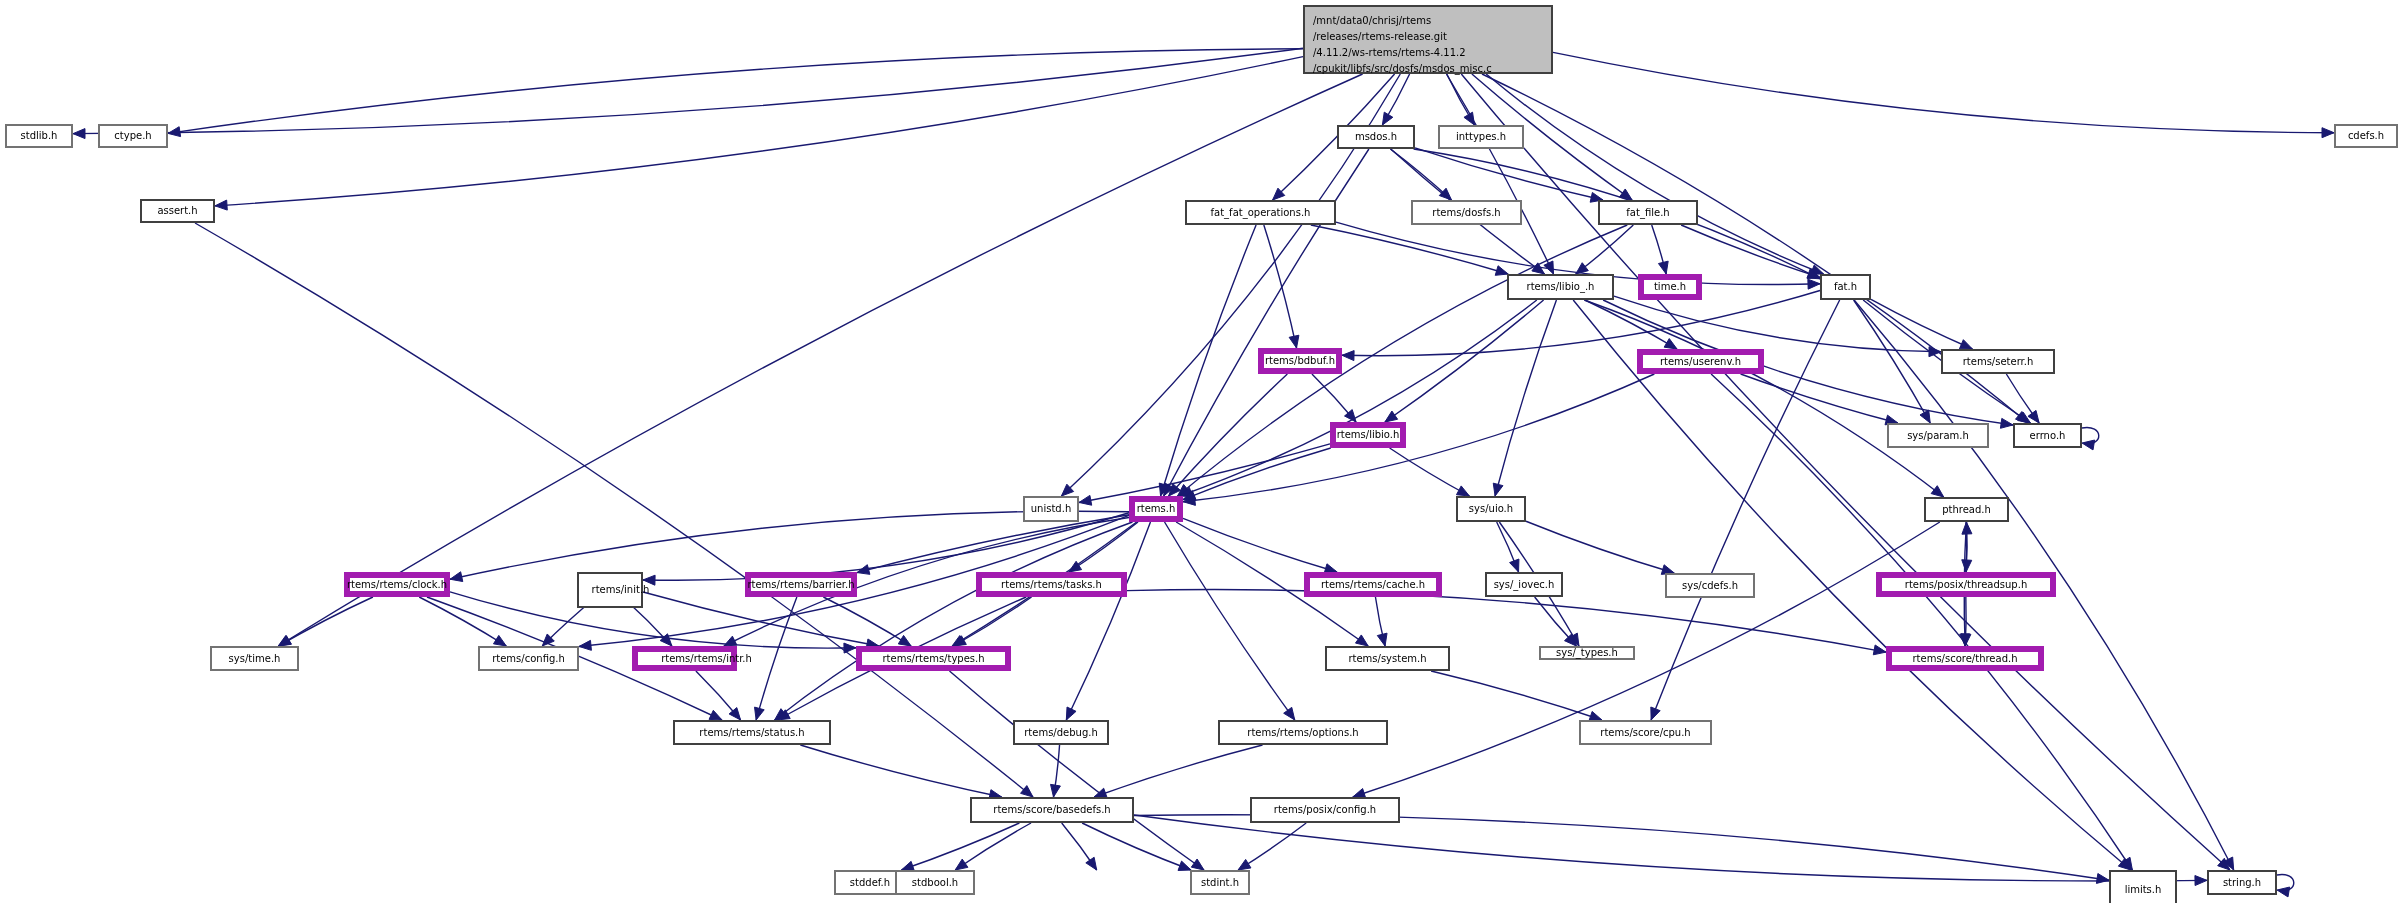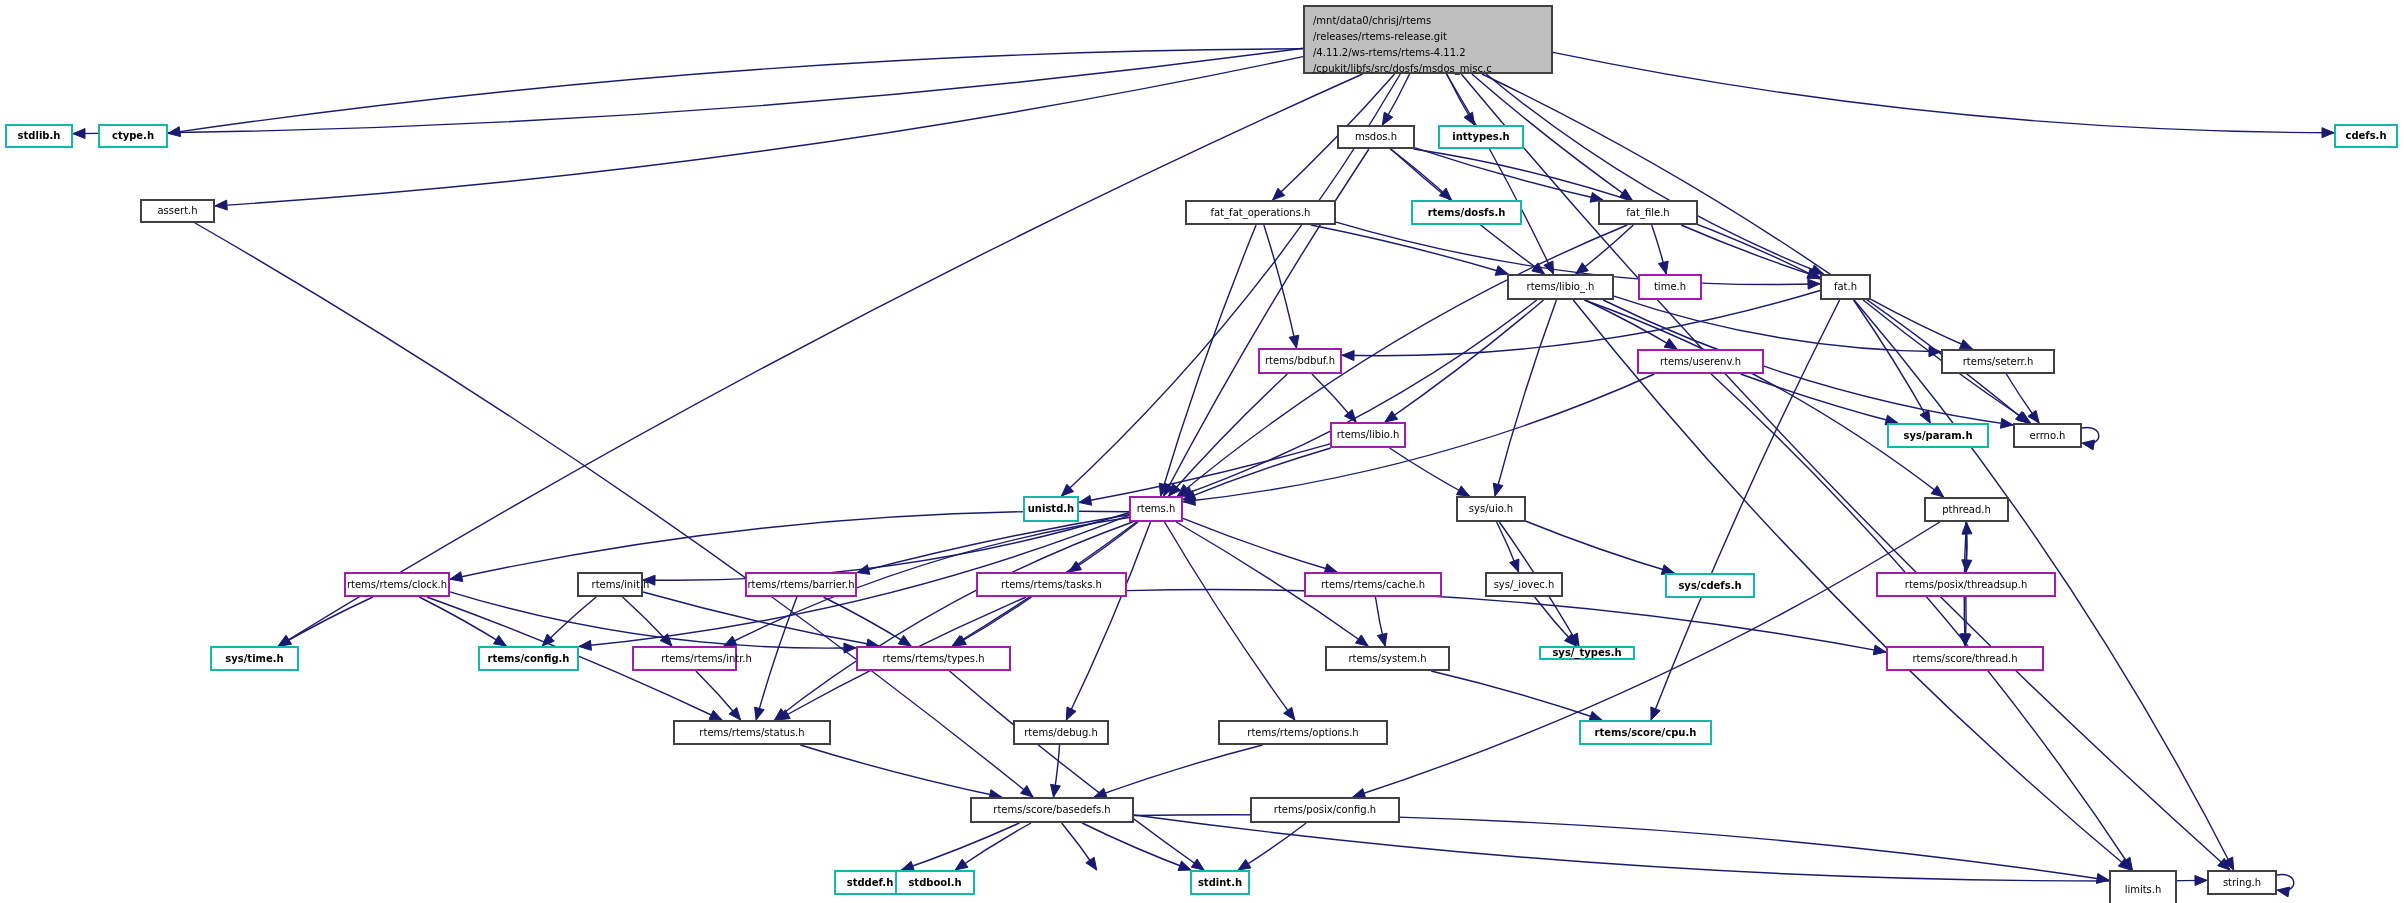--- a/index.html
+++ b/index.html
@@ -8,22 +8,22 @@
   #graph { position: absolute; left: 0; top: 0; width: 2404px; height: 903px; }
   #edges { position: absolute; left: 0; top: 0; }
   .node {
     position: absolute; box-sizing: border-box; background: #ffffff;
     font-size: 10px; color: #000000; white-space: nowrap;
     display: flex; align-items: center; justify-content: center;
     line-height: 1;
     text-align: right;
   }
   .node.normal { border: 2px solid #404040; }
-  .node.missing { border: 2px solid #14b8a6; font-weight: bold; }
-  .node.truncated { border: 2px solid #a21caf; }
+  .node.missing { border: 2px solid #737373; }
+  .node.truncated { border: 6px solid #a21caf; }
   .node.root {
     background: #bfbfbf; border: 2px solid #404040;
     justify-content: flex-start; align-items: flex-start;
     flex-direction: column; padding: 6px 8px; line-height: 16px; white-space: pre;
   }
   .edge { fill: none; stroke: #191970; stroke-width: 1.4; }
   .arrow { fill: #191970; stroke: #191970; stroke-width: 1; }
 </style>
 </head>
 <body>
@@ -255,21 +255,21 @@
   <div class="node truncated" style="left: 1637px; top: 349px; width: 127px; height: 25px;">rtems/userenv.h</div>
   <div class="node normal" style="left: 1941px; top: 349px; width: 114px; height: 25px;">rtems/seterr.h</div>
   <div class="node truncated" style="left: 1330px; top: 422px; width: 76px; height: 26px;">rtems/libio.h</div>
   <div class="node missing" style="left: 1887px; top: 423px; width: 102px; height: 25px;">sys/param.h</div>
   <div class="node normal" style="left: 2013px; top: 423px; width: 69px; height: 25px;">errno.h</div>
   <div class="node missing" style="left: 1023px; top: 496px; width: 56px; height: 26px;">unistd.h</div>
   <div class="node truncated" style="left: 1129px; top: 496px; width: 54px; height: 26px;">rtems.h</div>
   <div class="node normal" style="left: 1456px; top: 496px; width: 70px; height: 26px;">sys/uio.h</div>
   <div class="node normal" style="left: 1924px; top: 497px; width: 85px; height: 25px;">pthread.h</div>
   <div class="node truncated" style="left: 344px; top: 572px; width: 106px; height: 25px;">rtems/rtems/clock.h</div>
-  <div class="node normal" style="left: 577px; top: 572px; width: 66px; height: 25px; padding-left: 21px;">rtems/init.h</div>
+  <div class="node normal" style="left: 577px; top: 572px; width: 66px; height: 36px; padding-left: 21px;">rtems/init.h</div>
   <div class="node truncated" style="left: 745px; top: 572px; width: 112px; height: 25px;">rtems/rtems/barrier.h</div>
   <div class="node truncated" style="left: 976px; top: 572px; width: 151px; height: 25px;">rtems/rtems/tasks.h</div>
   <div class="node truncated" style="left: 1304px; top: 572px; width: 138px; height: 25px;">rtems/rtems/cache.h</div>
   <div class="node normal" style="left: 1485px; top: 572px; width: 78px; height: 25px;">sys/_iovec.h</div>
   <div class="node missing" style="left: 1665px; top: 573px; width: 90px; height: 25px;">sys/cdefs.h</div>
   <div class="node truncated" style="left: 1876px; top: 572px; width: 180px; height: 25px;">rtems/posix/threadsup.h</div>
   <div class="node missing" style="left: 210px; top: 646px; width: 89px; height: 25px;">sys/time.h</div>
   <div class="node missing" style="left: 478px; top: 646px; width: 101px; height: 25px;">rtems/config.h</div>
   <div class="node truncated" style="left: 632px; top: 646px; width: 105px; height: 25px; padding-left: 44px;">rtems/rtems/intr.h</div>
   <div class="node truncated" style="left: 856px; top: 646px; width: 155px; height: 25px;">rtems/rtems/types.h</div>

